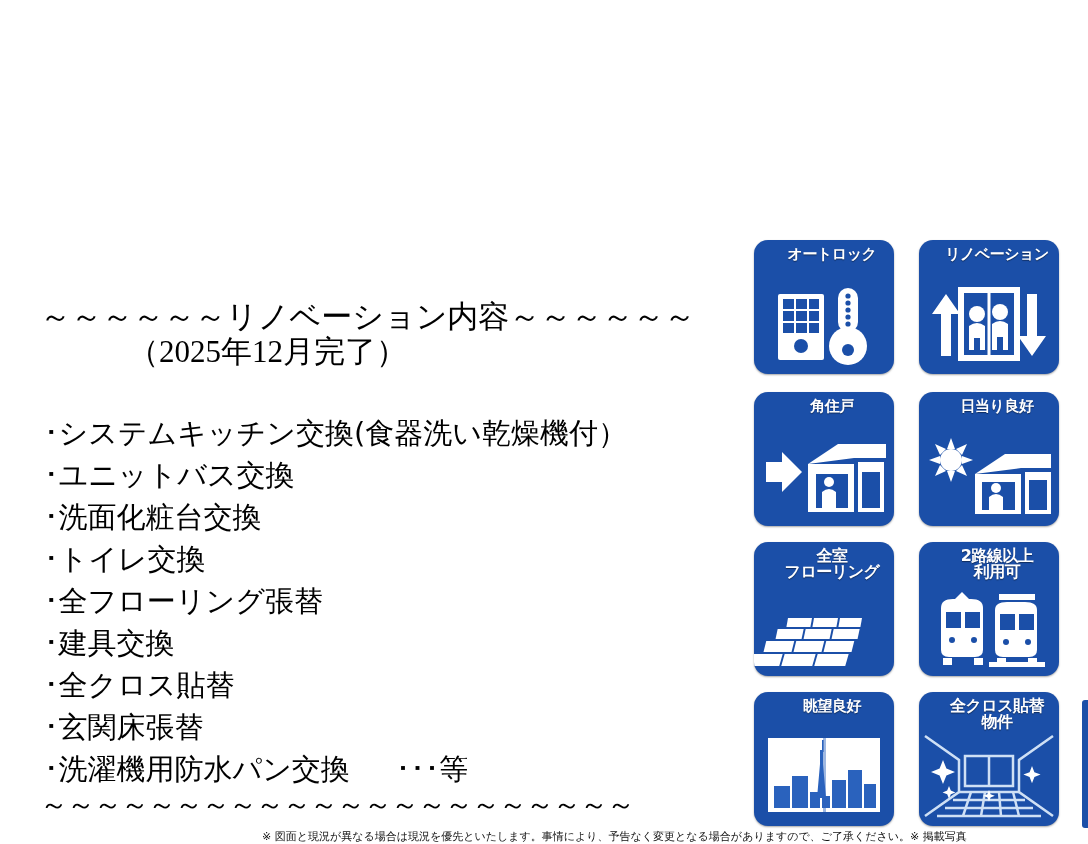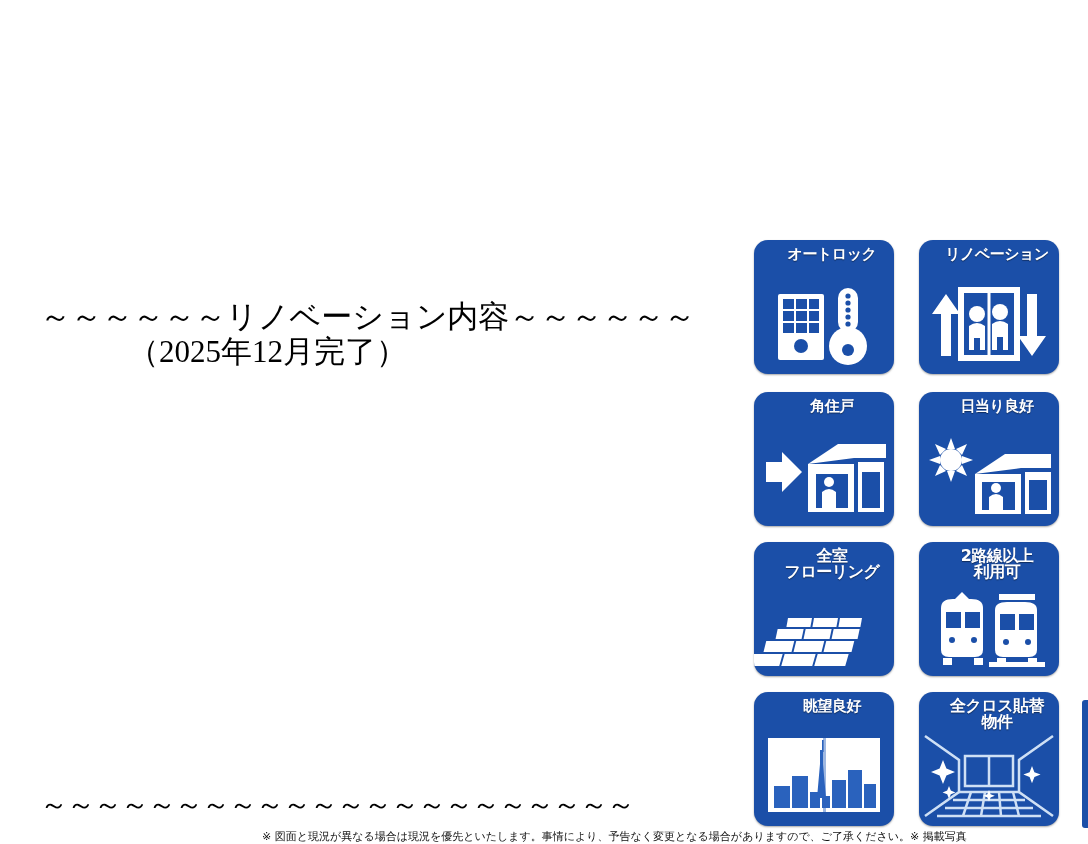--- a/index.html
+++ b/index.html
@@ -102,20 +102,33 @@
 </style>
 </head>
 <body>
 
 <div class="page">
 
 
   <div class="reno-head">～～～～～～リノベーション内容～～～～～～</div>
   <div class="reno-date">（2025年12月完了）</div>
 
+  <div class="bullets">
+    <div>･システムキッチン交換(食器洗い乾燥機付）</div>
+    <div>･ユニットバス交換</div>
+    <div>･洗面化粧台交換</div>
+    <div>･トイレ交換</div>
+    <div>･全フローリング張替</div>
+    <div>･建具交換</div>
+    <div>･全クロス貼替</div>
+    <div>･玄関床張替</div>
+    <div>
+      <span>･洗濯機用防水パン交換</span><span class="b-suffix">･･･等</span>
+    </div>
+  </div>
 
   <div class="reno-foot">～～～～～～～～～～～～～～～～～～～～～～</div>
 
   <div class="fineprint">※ 図面と現況が異なる場合は現況を優先といたします。事情により、予告なく変更となる場合がありますので、ご了承ください。※ 掲載写真</div>
 
   <div class="icon-grid">
 
     <div class="badge r0 c0">
       <div class="cap">オートロック</div>
       <div class="art">

